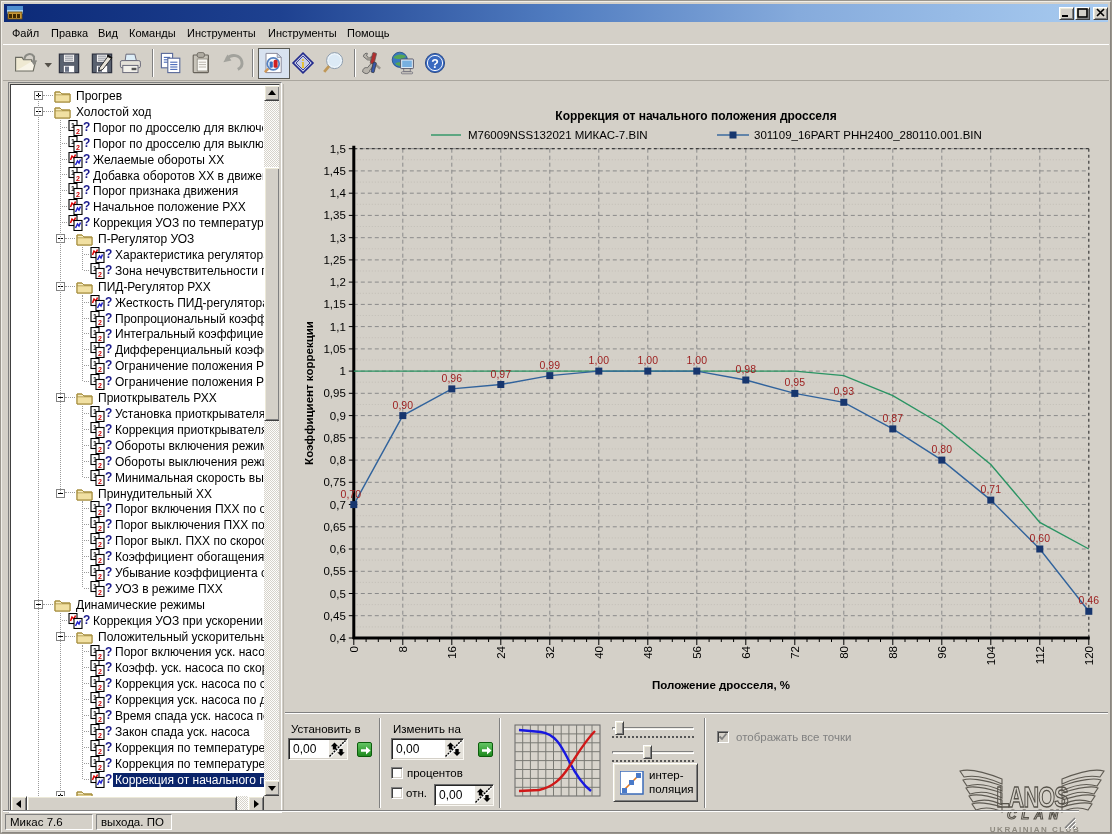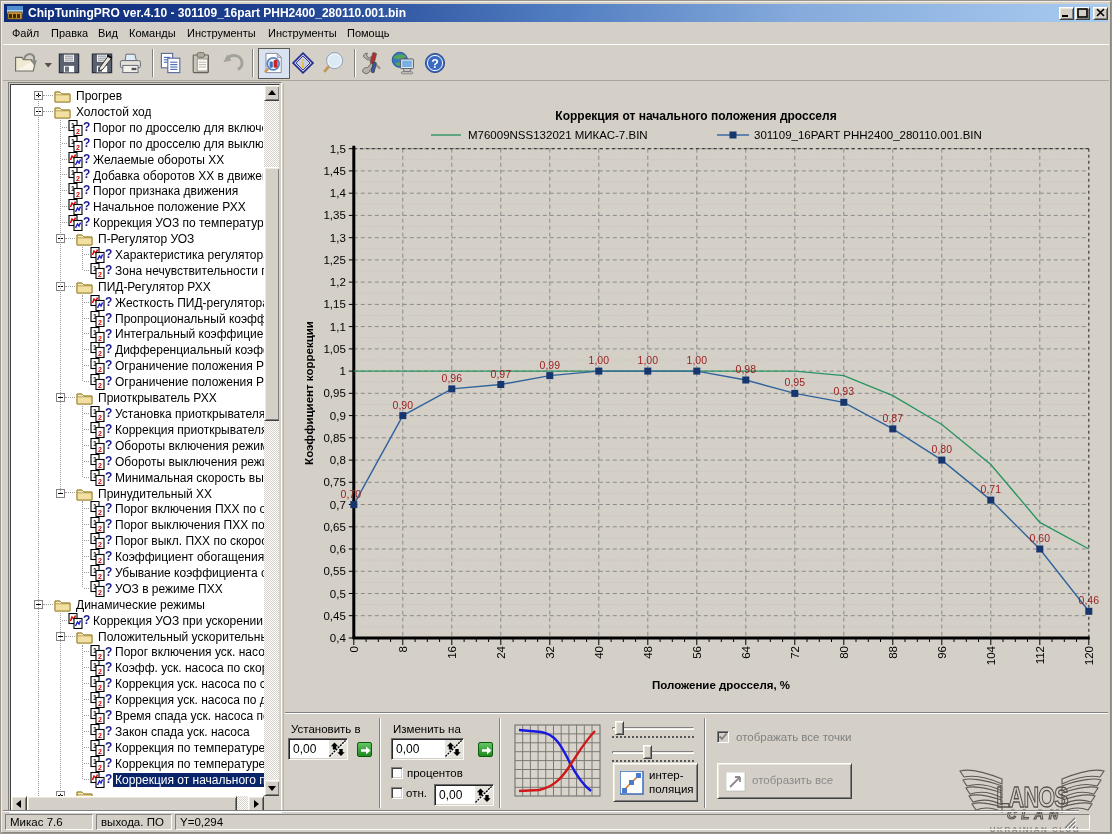--- a/index.html
+++ b/index.html
@@ -45,21 +45,20 @@
 <div id="titlebar">
  <svg width="16" height="14" viewBox="0 0 16 14" style="position:absolute;left:3px;top:2px">
   <rect x="0" y="0" width="16" height="8" fill="#4f8fd0"></rect>
   <rect x="0" y="4" width="16" height="2.5" fill="#a8d0f0"></rect>
   <rect x="1" y="6" width="14" height="7" fill="#c89838"></rect>
   <rect x="2" y="8" width="3" height="4" fill="#402800"></rect>
   <rect x="6" y="8" width="3" height="4" fill="#402800"></rect>
   <rect x="10" y="8" width="3" height="4" fill="#402800"></rect>
   <rect x="1" y="6" width="14" height="7" fill="none" stroke="#705010" stroke-width="0.8"></rect>
  </svg>
- <span id="titletext">ChipTuningPRO ver.4.10 - 301109_16part РНН2400_280110.001.bin</span>
  <div class="wbtn" style="left:1055px"><svg width="13" height="11">
         <rect x="2" y="7" width="6" height="2" fill="#000"></rect>
       </svg></div>
  <div class="wbtn" style="left:1071px"><svg width="13" height="11">
         <rect x="2" y="1" width="9" height="8" fill="none" stroke="#000" stroke-width="1.6"></rect>
       </svg></div>
  <div class="wbtn" style="left:1089px"><svg width="13" height="11">
         <path d="M3 1 L10 8 M10 1 L3 8" stroke="#000" stroke-width="1.6"></path>
       </svg></div>
 </div>
@@ -952,27 +951,20 @@
         <rect x="9" y="9" width="5" height="5" fill="#4a7ac8"></rect>
         <rect x="16" y="2" width="5" height="5" fill="#4a7ac8"></rect>
    </svg>
    <div style="position:absolute;left:35px;top:4px;font-size:11.5px;line-height:14px;color:#000">интер-<br>поляция</div>
  </div>
 
  <div class="cb" style="left:432px;top:18px;background:#d4d0c8"><svg width="10" height="10">
         <path d="M1.5 4.5 L4 7 L8.5 1.5" fill="none" stroke="#808080" stroke-width="1.8"></path>
       </svg></div>
  <div class="lbl" style="left:451px;top:18px;color:#808080">отображать все точки</div>
- <div class="btn" style="position:absolute;left:432px;top:50px;width:135px;height:36px">
-   <svg width="20" height="20" style="position:absolute;left:8px;top:8px">
-     <rect x="0" y="0" width="19" height="19" fill="#fff" stroke="#9a96" ,="" stroke-width="1.2"></rect>
-     <path d="M4 15 L14 5 M14 5 L9 5 M14 5 L14 10" stroke="#8a8a8a" stroke-width="1.8" fill="none"></path>
-   </svg>
-   <div style="position:absolute;left:34px;top:10px;font-size:11.5px;color:#8a8a8a">отобразить все</div>
- </div>
 
  <svg width="150" height="68" viewBox="0 0 150 68" style="position:absolute;left:672px;top:54px">
   <g stroke="#5e5a52" fill="none" stroke-width="1.1">
    <path d="M45 12 C25 4 10 2 3 4 L7 10 C18 8 32 11 45 17 Z"></path>
    <path d="M45 19 C26 12 12 11 6 13 L10 19 C20 16 33 18 45 24 Z"></path>
    <path d="M45 26 C27 20 14 19 9 21 L13 27 C23 24 34 25 45 31 Z"></path>
    <path d="M45 33 C29 28 17 27 12 29 L16 35 C25 32 36 33 45 38 Z"></path>
    <path d="M45 40 C31 36 20 35 15 37 L19 43 C27 40 37 41 45 45 Z"></path>
    <g transform="translate(150,0) scale(-1,1)">
    <path d="M45 12 C25 4 10 2 3 4 L7 10 C18 8 32 11 45 17 Z"></path>
@@ -984,21 +976,20 @@
   </g>
   <text x="75" y="35.5" text-anchor="middle" font-family="Liberation Sans" font-weight="bold" font-size="27" fill="none" stroke="#56524a" stroke-width="1.2" transform="translate(75,0) scale(0.8,1.12) translate(-75,0)" style="letter-spacing:-1px">LANOS</text>
   <text x="78" y="52" text-anchor="middle" font-family="Liberation Sans" font-weight="bold" font-style="italic" font-size="13" fill="none" stroke="#56524a" stroke-width="1.1" style="letter-spacing:5px">CLAN</text>
   <text x="78" y="64.5" text-anchor="middle" font-family="Liberation Sans" font-weight="bold" font-size="8" fill="#8e8a80" style="letter-spacing:1.5px">UKRAINIAN CLUB</text>
  </svg>
 </div>
 
 <div id="status">
  <div class="sp" style="left:2px;width:88px">Микас 7.6</div>
  <div class="sp" style="left:93px;width:76px">выхода. ПО</div>
- <div class="sp" style="left:172px;width:915px">Y=0,294</div>
  <svg width="14" height="14" style="position:absolute;right:2px;top:5px">
   <g stroke="#808080" stroke-width="1.5">
         <line x1="12" y1="2" x2="2" y2="12"></line>
         <line x1="12" y1="6" x2="6" y2="12"></line>
         <line x1="12" y1="10" x2="10" y2="12"></line>
       </g>
   <g stroke="#fff" stroke-width="1">
         <line x1="13" y1="3" x2="3" y2="13"></line>
         <line x1="13" y1="7" x2="7" y2="13"></line>
         <line x1="13" y1="11" x2="11" y2="13"></line>

